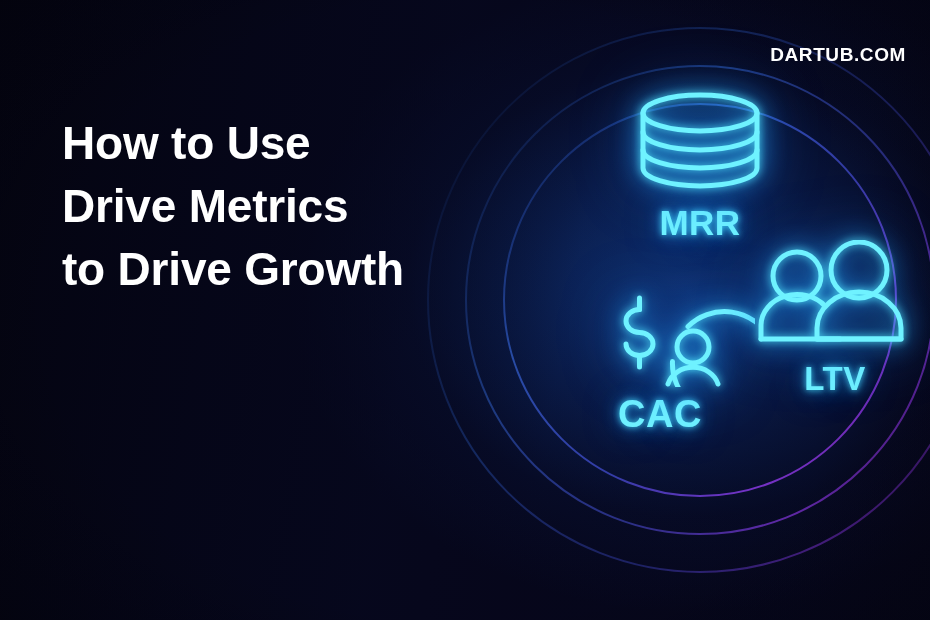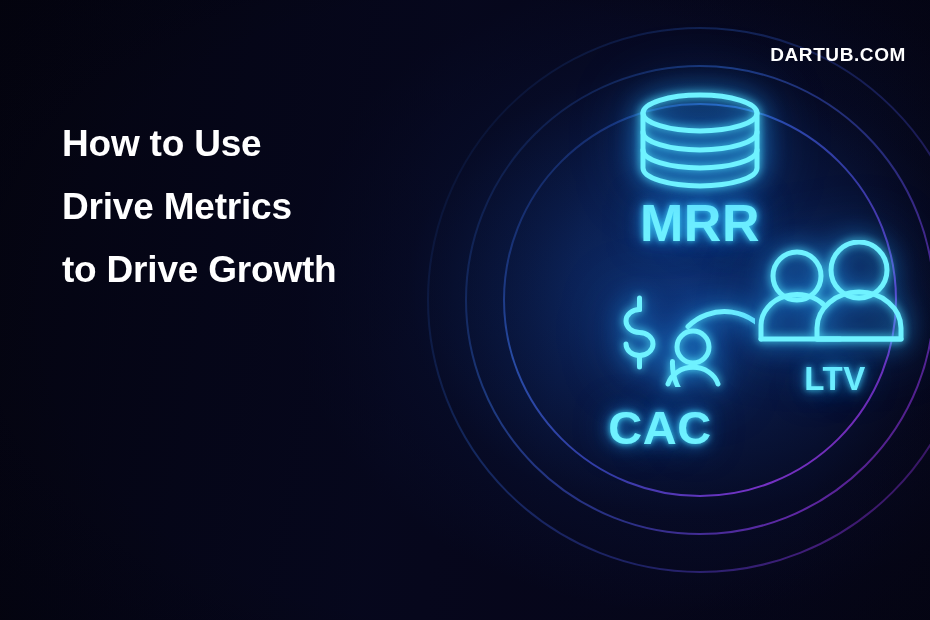--- a/index.html
+++ b/index.html
@@ -26,42 +26,42 @@
   }
   .vignette{
     position:absolute;inset:0;
     background:radial-gradient(ellipse 86% 96% at 50% 50%, rgba(0,0,0,0) 52%, rgba(2,2,10,0.55) 88%, rgba(1,1,7,0.85) 100%);
   }
   
   .rings{position:absolute;left:0;top:0;width:930px;height:620px;}
   
   .headline{
     position:absolute;left:62px;top:112px;width:470px;
-    color:#ffffff;font-weight:700;font-size:37px;line-height:63px;
+    color:#ffffff;font-weight:700;font-size:46px;line-height:63px;
     letter-spacing:-0.2px;
   }
   .headline .ln{display:block;white-space:nowrap;}
   
   .brand{
     position:absolute;right:24px;top:44px;
     color:#ffffff;font-weight:700;font-size:19px;letter-spacing:0.6px;
   }
   
   .cluster{position:absolute;left:470px;top:70px;width:460px;height:420px;}
   .node{position:absolute;}
   .node .glyph{display:block;}
   .node .lbl{
     display:block;text-align:center;font-weight:700;
     color:#6ff2ff;
     text-shadow:0 0 6px rgba(70,225,255,0.95),0 0 16px rgba(40,170,255,0.8),0 0 34px rgba(20,120,255,0.55);
   }
   #node-mrr{left:140px;top:20px;width:180px;}
-  #node-mrr .lbl{font-size:52px;line-height:50px;margin-top:6px;letter-spacing:0.5px;}
+  #node-mrr .lbl{font-size:35px;line-height:50px;margin-top:6px;letter-spacing:0.5px;}
   #node-cac{left:95px;top:195px;width:190px;}
-  #node-cac .lbl{font-size:47px;line-height:50px;margin-top:16px;letter-spacing:0.5px;}
+  #node-cac .lbl{font-size:38px;line-height:50px;margin-top:2px;letter-spacing:0.5px;}
   #node-ltv{left:275px;top:170px;width:180px;}
   #node-ltv .lbl{font-size:33px;line-height:50px;margin-top:2px;letter-spacing:0.5px;}
   .neon{filter:drop-shadow(0 0 4px rgba(80,230,255,0.95)) drop-shadow(0 0 12px rgba(40,175,255,0.75)) drop-shadow(0 0 26px rgba(20,120,255,0.5));}
   .neon *{stroke:#6ff2ff;}
 </style>
 </head>
 <body>
 
 <div id="stage">
 

